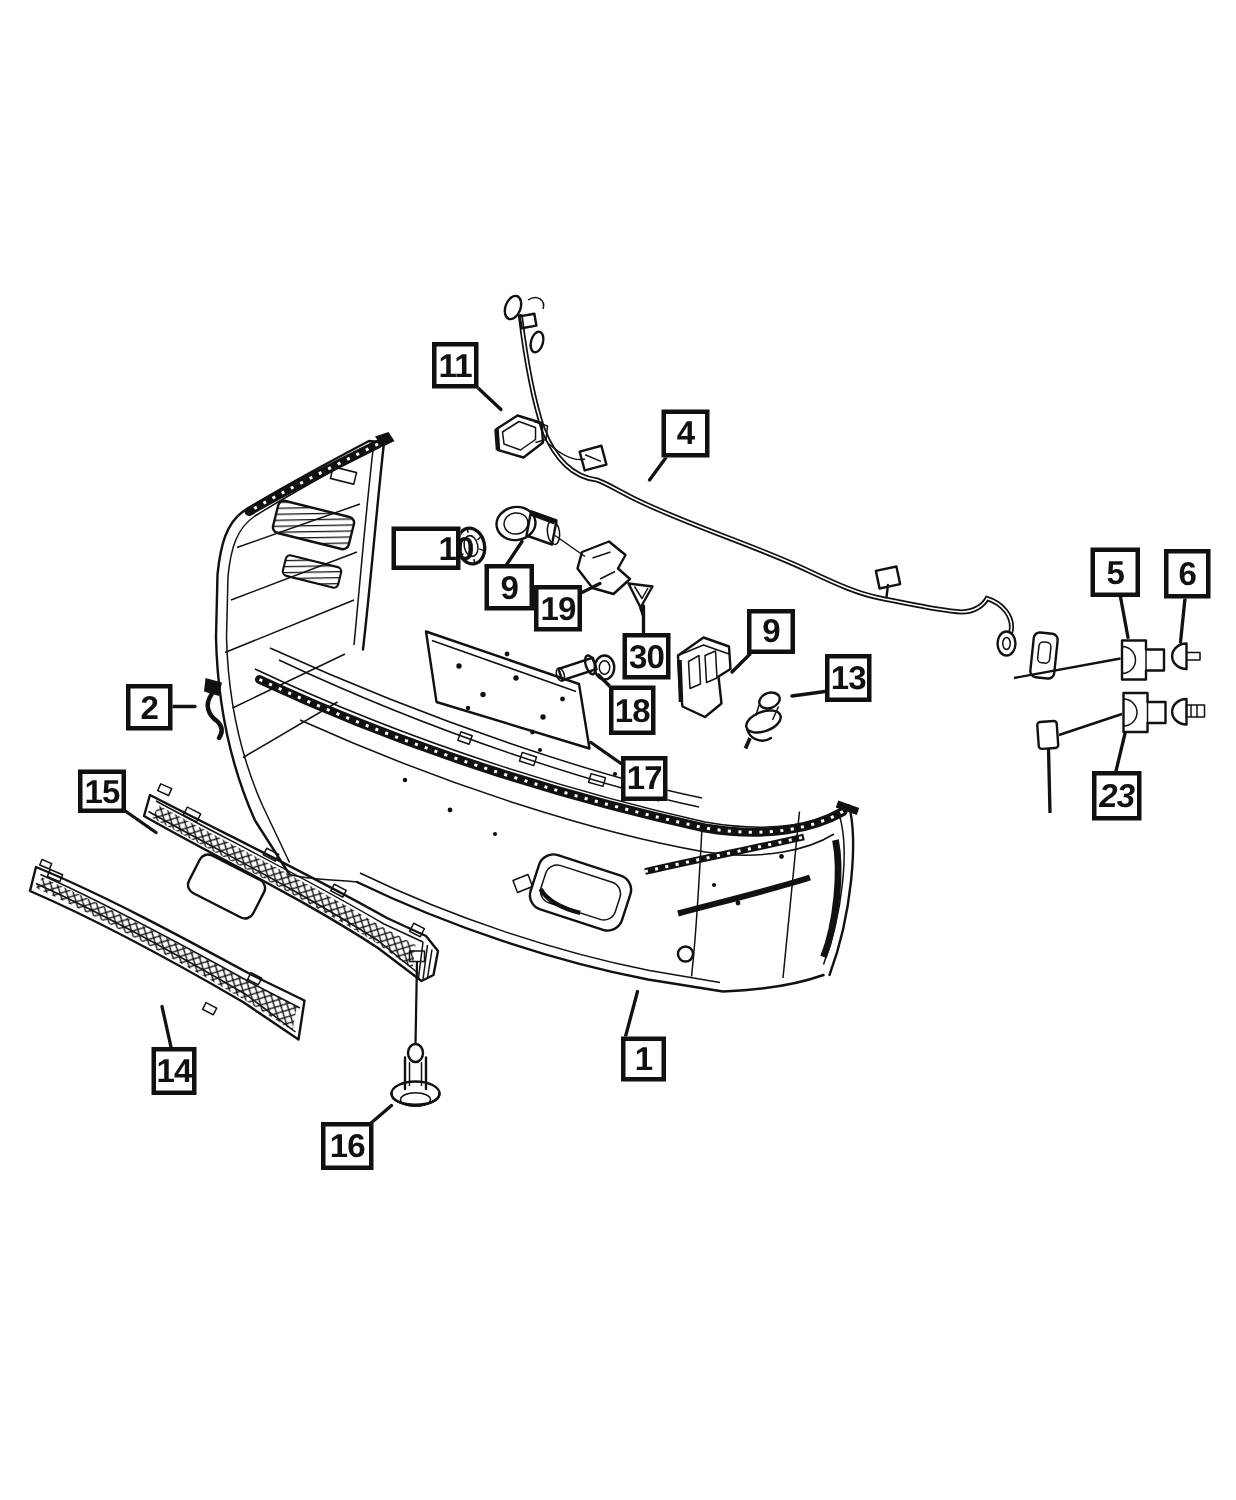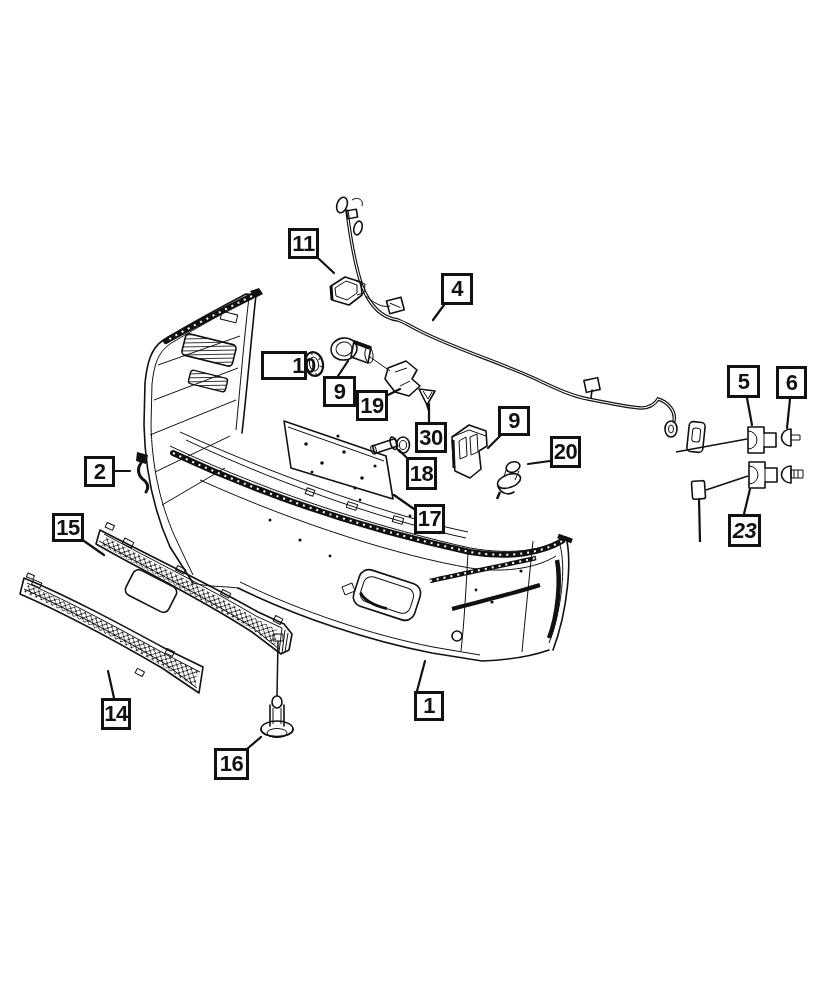--- a/index.html
+++ b/index.html
@@ -323,21 +323,21 @@
   <div id="callout-layer" class="callout-layer">
       <div class="callout" style="left: 414px; top: 691px; width: 30px; height: 30px; border-color: rgb(17, 17, 17); background: rgb(255, 255, 255);">1</div>
       <div class="callout" style="left: 84px; top: 456px; width: 31px; height: 31px; border-color: rgb(17, 17, 17); background: rgb(255, 255, 255);">2</div>
       <div class="callout" style="left: 441px; top: 273px; width: 32px; height: 32px; border-color: rgb(17, 17, 17); background: rgb(255, 255, 255);">4</div>
       <div class="callout" style="left: 727px; top: 365px; width: 33px; height: 33px; border-color: rgb(17, 17, 17); background: rgb(255, 255, 255);">5</div>
       <div class="callout" style="left: 776px; top: 366px; width: 31px; height: 33px; border-color: rgb(17, 17, 17); background: rgb(255, 255, 255);">6</div>
       <div class="callout" style="left: 323px; top: 376px; width: 33px; height: 31px; border-color: rgb(17, 17, 17); background: rgb(255, 255, 255);">9</div>
       <div class="callout" style="left: 261px; top: 351px; width: 31px; height: 29px; border-color: rgb(17, 17, 17); background: rgb(255, 255, 255); padding-left: 40px;">10</div>
       <div class="callout" style="left: 288px; top: 228px; width: 31px; height: 31px; border-color: rgb(17, 17, 17); background: rgb(255, 255, 255);">11</div>
       <div class="callout" style="left: 498px; top: 406px; width: 32px; height: 30px; border-color: rgb(17, 17, 17); background: rgb(255, 255, 255);">9</div>
-      <div class="callout" style="left: 550px; top: 436px; width: 31px; height: 32px; border-color: rgb(17, 17, 17); background: rgb(255, 255, 255);">20</div>
+      <div class="callout" style="left: 550px; top: 436px; width: 31px; height: 32px; border-color: rgb(17, 17, 17); background: rgb(255, 255, 255);">13</div>
       <div class="callout" style="left: 101px; top: 698px; width: 30px; height: 32px; border-color: rgb(17, 17, 17); background: rgb(255, 255, 255);">14</div>
       <div class="callout" style="left: 52px; top: 513px; width: 32px; height: 29px; border-color: rgb(17, 17, 17); background: rgb(255, 255, 255); text-align: center;">15</div>
       <div class="callout" style="left: 214px; top: 748px; width: 35px; height: 32px; border-color: rgb(17, 17, 17); background: rgb(255, 255, 255);">16</div>
       <div class="callout" style="left: 414px; top: 504px; width: 31px; height: 30px; border-color: rgb(17, 17, 17); background: rgb(255, 255, 255);">17</div>
       <div class="callout" style="left: 406px; top: 457px; width: 31px; height: 33px; border-color: rgb(17, 17, 17); background: rgb(255, 255, 255);">18</div>
       <div class="callout" style="left: 356px; top: 390px; width: 32px; height: 31px; border-color: rgb(17, 17, 17); background: rgb(255, 255, 255);">19</div>
       <div class="callout" style="left: 415px; top: 422px; width: 32px; height: 31px; border-color: rgb(17, 17, 17); background: rgb(255, 255, 255);">30</div>
       <div class="callout" style="left: 728px; top: 514px; width: 33px; height: 33px; border-color: rgb(17, 17, 17); background: rgb(255, 255, 255); font-style: italic;">23</div>
     </div>
 

